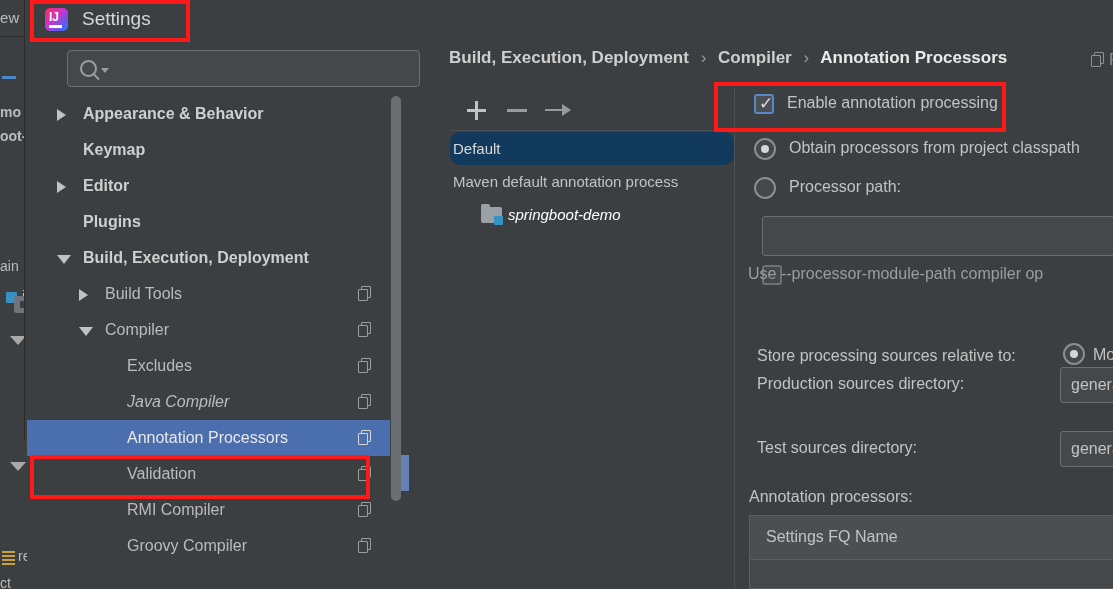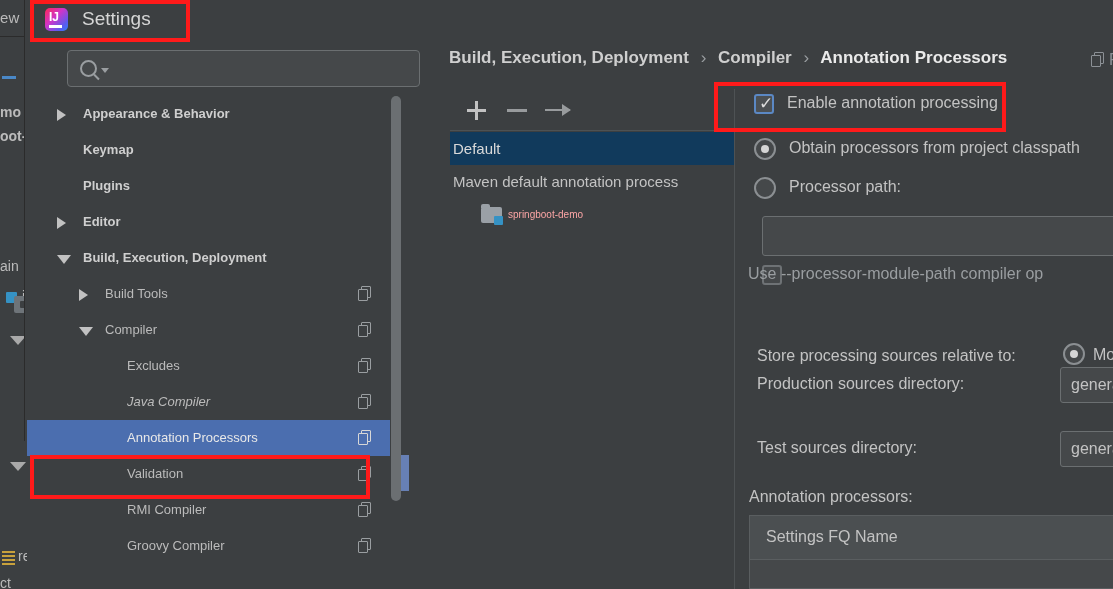--- a/index.html
+++ b/index.html
@@ -45,21 +45,21 @@
       border: 2px solid #9a9ea1; border-radius: 50%; }
   .search-ico:after { content:""; position:absolute; right:-5px; bottom:-3px; width:7px; height:2px;
       background:#9a9ea1; transform: rotate(45deg); }
   .search-caret { position:absolute; left: 33px; top: 17px; width:0; height:0;
       border-left:4px solid transparent; border-right:4px solid transparent; border-top:5px solid #9a9ea1; }
   .search-input { position: absolute; left: 44px; top: 0; width: 300px; height: 35px; background: transparent;
       border: 0; outline: 0; color: #d6d6d6; font-size: 14px; font-family: "Liberation Sans", sans-serif; }
 
   
   .tree { position: absolute; left: 27px; top: 96px; width: 363px; height: 493px; overflow: hidden; background: #3c3f41; }
-  .tnode { position: relative; height: 36px; line-height: 36px; white-space: nowrap; color: #bbbbbb; font-size: 13px; }
+  .tnode { position: relative; height: 36px; line-height: 36px; white-space: nowrap; color: #bbbbbb; font-size: 16px; }
   .tnode.bold { font-weight: bold; color: #cfcfcf; }
   .tnode.sel { background: #4b6eaf; }
   .tnode.sel .tlabel { color: #e8e8e8; }
   .tlabel { position: absolute; top: 0; }
   .tarrow { position: absolute; top: 13px; width: 0; height: 0; }
   .tarrow.right { border-top: 6px solid transparent; border-bottom: 6px solid transparent; border-left: 9px solid #c2c2c2; }
   .tarrow.down { border-left: 7px solid transparent; border-right: 7px solid transparent; border-top: 9px solid #c2c2c2; margin-top:2px; }
   .tcopy { position: absolute; right: 18px; top: 10px; width: 14px; height: 15px; }
   .tcopy i { position:absolute; display:block; }
   .tcopy i.b { left:3px; top:0; width:10px; height:12px; border:1.5px solid #9a9ea1; border-radius:1px; background:#3c3f41; }
@@ -87,22 +87,22 @@
   .tb-plus:before, .tb-plus:after { content:""; position:absolute; background:#c2c2c2; }
   .tb-plus:before { left: 10px; top: 2px; width: 3px; height: 19px; }
   .tb-plus:after { left: 2px; top: 10px; width: 19px; height: 3px; }
   .tb-minus { position: absolute; left: 57px; top: 20px; width: 20px; height: 3px; background: #989b9d; }
   .tb-arrow { position: absolute; left: 95px; top: 20px; width: 25px; height: 2px; background: #989b9d; }
   .tb-arrow:after { content:""; position:absolute; right:-1px; top:-5px; width:0; height:0;
       border-top: 6px solid transparent; border-bottom: 6px solid transparent; border-left: 9px solid #989b9d; }
 
   .prof-list { position: absolute; left: 425px; top: 132px; width: 284px; height: 457px; background: #3c3f41; }
   .prow { position: relative; height: 33px; line-height: 33px; font-size: 15px; color: #c3c3c3; white-space: nowrap; padding-left: 3px; }
-  .prow.sel { background: #113a5c; color: #d9d9d9; }
-  .pmodule { position: relative; height: 34px; line-height: 34px; font-size: 10px; color: #fca5a5; padding-left: 58px; }
+  .prow.sel { background: #113a5c; color: #d9d9d9; border-radius: 10px; }
+  .pmodule { position: relative; height: 34px; line-height: 34px; font-size: 15px; color: #ffffff; padding-left: 58px; font-style: italic; }
   .folder-ic { position: absolute; left: 31px; top: 9px; width: 21px; height: 16px; background: #9aa0a6; border-radius: 2px 2px 2px 2px; }
   .folder-ic:before { content:""; position:absolute; left:0; top:-3px; width:9px; height:4px; background:#9aa0a6; border-radius:2px 2px 0 0; }
   .folder-ic:after { content:""; position:absolute; right:-1px; bottom:-2px; width:9px; height:9px; background:#3592c4; border-radius:1px; }
 
   .vsplit { position: absolute; left: 709px; top: 89px; width: 1px; height: 500px; background: #4e5254; }
 
   
   .opt { position: absolute; font-size: 16px; color: #c3c3c3; white-space: nowrap; }
   .cbx { position: absolute; width: 20px; height: 20px; border: 2px solid #5b88c4; border-radius: 3px; background: #4c5053; }
   .cbx .tick { position: absolute; left: 3px; top: -2px; font-size: 17px; color: #dcdcdc; line-height: 20px; }
@@ -241,25 +241,25 @@
 
   <div class="tree" id="tree">
       <div class="tnode bold">
         <div class="tarrow right" style="left: 30px;"></div>
         <span class="tlabel" style="left: 56px;">Appearance &amp; Behavior</span>
       </div>
       <div class="tnode bold">
         <span class="tlabel" style="left: 56px;">Keymap</span>
       </div>
       <div class="tnode bold">
-        <span class="tlabel" style="left: 56px;">Plugins</span>
-      </div>
-      <div class="tnode bold">
         <div class="tarrow right" style="left: 30px;"></div>
         <span class="tlabel" style="left: 56px;">Editor</span>
+      </div>
+      <div class="tnode bold">
+        <span class="tlabel" style="left: 56px;">Plugins</span>
       </div>
       <div class="tnode bold">
         <div class="tarrow down" style="left: 30px;"></div>
         <span class="tlabel" style="left: 56px;">Build, Execution, Deployment</span>
       </div>
       <div class="tnode">
         <div class="tarrow right" style="left: 52px;"></div>
         <span class="tlabel" style="left: 78px;">Build Tools</span>
         <div class="tcopy">
           <i class="b"></i>

